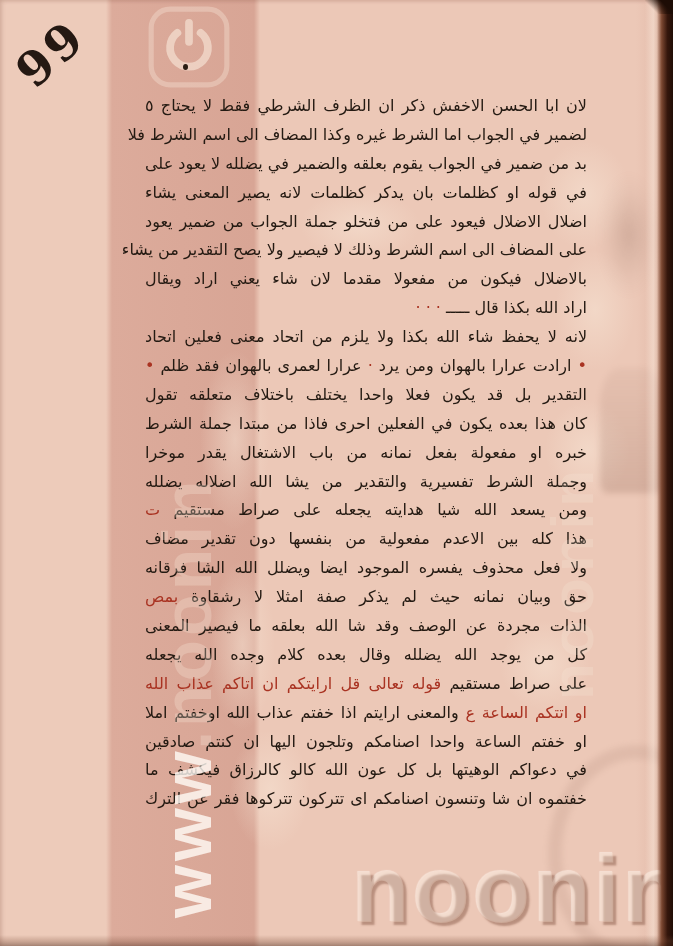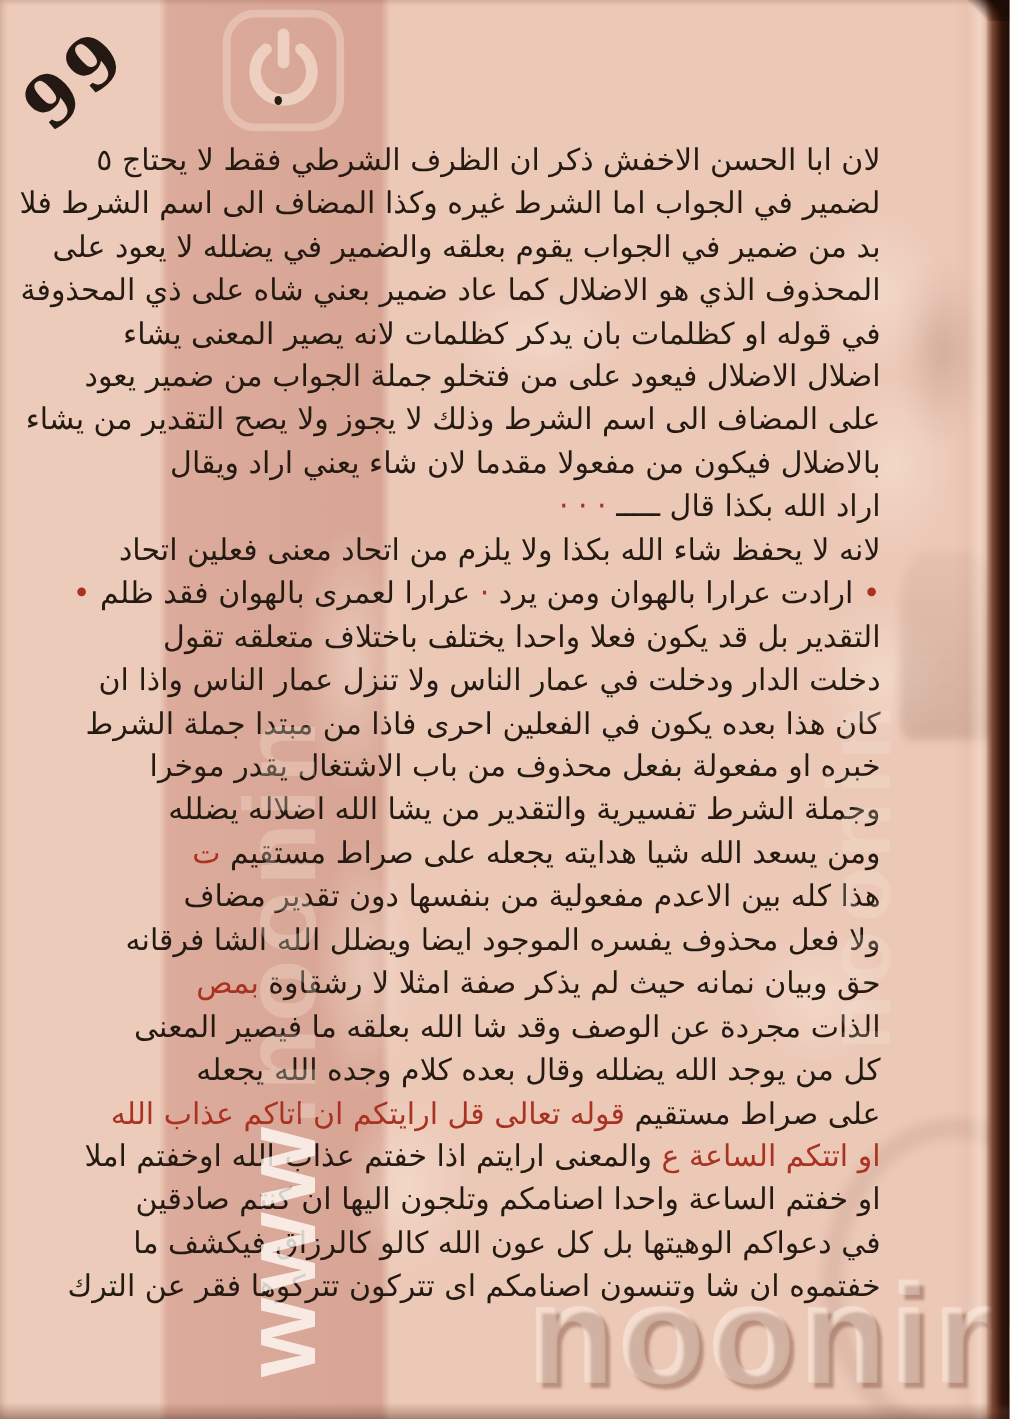--- a/index.html
+++ b/index.html
@@ -44,21 +44,21 @@
     font-size:47px;font-weight:bold;color:#241812;
     letter-spacing:4px;
   }
   .ink-dot{position:absolute;left:183px;top:64px;width:5px;height:6px;border-radius:50%;background:#2a1d13;}
   
   .cmark{position:absolute;left:146px;top:4px;width:86px;height:86px;opacity:.75;}
   
   .text-block{
     position:absolute;top:92px;right:86px;width:442px;
     direction:rtl;
-    font-size:20px;line-height:28.9px;
+    font-size:16px;line-height:28.9px;
     color:#241a12;
     text-align:right;
   }
   .mline{height:28.9px;white-space:nowrap;text-align:justify;text-align-last:justify;overflow:visible;}
   .mline.short{text-align:right;text-align-last:right;}
   .seg-red{color:#a93322;}
   .seg-black{color:#241a12;}
   
   .side-url{
     position:absolute;left:148px;top:918px;width:860px;
@@ -111,32 +111,30 @@
     </svg>
   </div>
 
   <div class="folio">99</div>
   <div class="ink-dot"></div>
 
   <div class="text-block" id="text-block">
       <div class="mline"><span class="seg-black">لان ابا الحسن الاخفش ذكر ان الظرف الشرطي فقط لا يحتاج ٥</span></div>
       <div class="mline"><span class="seg-black">لضمير في الجواب اما الشرط غيره وكذا المضاف الى اسم الشرط فلا</span></div>
       <div class="mline"><span class="seg-black">بد من ضمير في الجواب يقوم بعلقه والضمير في يضلله لا يعود على</span></div>
-      <div class="mline"><span class="seg-black">المحذوف الذي هو الاضلال كما عاد ضمير بعني شاه على ذي المحذوفة</span></div>
       <div class="mline"><span class="seg-black">في قوله او كظلمات بان يدكر كظلمات لانه يصير المعنى يشاء</span></div>
       <div class="mline"><span class="seg-black">اضلال الاضلال فيعود على من فتخلو جملة الجواب من ضمير يعود</span></div>
-      <div class="mline"><span class="seg-black">على المضاف الى اسم الشرط وذلك لا يجوز ولا يصح التقدير من يشاء</span></div>
+      <div class="mline"><span class="seg-black">على المضاف الى اسم الشرط وذلك لا فيصير ولا يصح التقدير من يشاء</span></div>
       <div class="mline"><span class="seg-black">بالاضلال فيكون من مفعولا مقدما لان شاء يعني اراد ويقال</span></div>
       <div class="mline short"><span class="seg-black">اراد الله بكذا قال ـــــ</span><span class="seg-red">  ·    ·    ·  </span></div>
       <div class="mline"><span class="seg-black">لانه لا يحفظ شاء الله بكذا ولا يلزم من اتحاد معنى فعلين اتحاد</span></div>
       <div class="mline"><span class="seg-red">• </span><span class="seg-black">ارادت عرارا بالهوان ومن يرد </span><span class="seg-red">·</span><span class="seg-black"> عرارا لعمرى بالهوان فقد ظلم </span><span class="seg-red"> •</span></div>
       <div class="mline"><span class="seg-black">التقدير بل قد يكون فعلا واحدا يختلف باختلاف متعلقه تقول</span></div>
-      <div class="mline"><span class="seg-black">دخلت الدار ودخلت في عمار الناس ولا تنزل عمار الناس واذا ان</span></div>
       <div class="mline"><span class="seg-black">كان هذا بعده يكون في الفعلين احرى فاذا من مبتدا جملة الشرط</span></div>
-      <div class="mline"><span class="seg-black">خبره او مفعولة بفعل محذوف من باب الاشتغال يقدر موخرا</span></div>
+      <div class="mline"><span class="seg-black">خبره او مفعولة بفعل نمانه من باب الاشتغال يقدر موخرا</span></div>
       <div class="mline"><span class="seg-black">وجملة الشرط تفسيرية والتقدير من يشا الله اضلاله يضلله</span></div>
       <div class="mline"><span class="seg-black">ومن يسعد الله شيا هدايته يجعله على صراط مستقيم </span><span class="seg-red">ت</span></div>
       <div class="mline"><span class="seg-black">هذا كله بين الاعدم مفعولية من بنفسها دون تقدير مضاف</span></div>
       <div class="mline"><span class="seg-black">ولا فعل محذوف يفسره الموجود ايضا ويضلل الله الشا فرقانه</span></div>
       <div class="mline"><span class="seg-black">حق وبيان نمانه حيث لم يذكر صفة امثلا لا رشقاوة </span><span class="seg-red">بمص</span></div>
       <div class="mline"><span class="seg-black">الذات مجردة عن الوصف وقد شا الله بعلقه ما فيصير المعنى</span></div>
       <div class="mline"><span class="seg-black">كل من يوجد الله يضلله وقال بعده كلام وجده الله يجعله</span></div>
       <div class="mline"><span class="seg-black">على صراط مستقيم </span><span class="seg-red">قوله تعالى قل ارايتكم ان اتاكم عذاب الله</span></div>
       <div class="mline"><span class="seg-red">او اتتكم الساعة ع </span><span class="seg-black">والمعنى ارايتم اذا خفتم عذاب الله اوخفتم املا</span></div>
       <div class="mline"><span class="seg-black">او خفتم الساعة واحدا اصنامكم وتلجون اليها ان كنتم صادقين</span></div>

